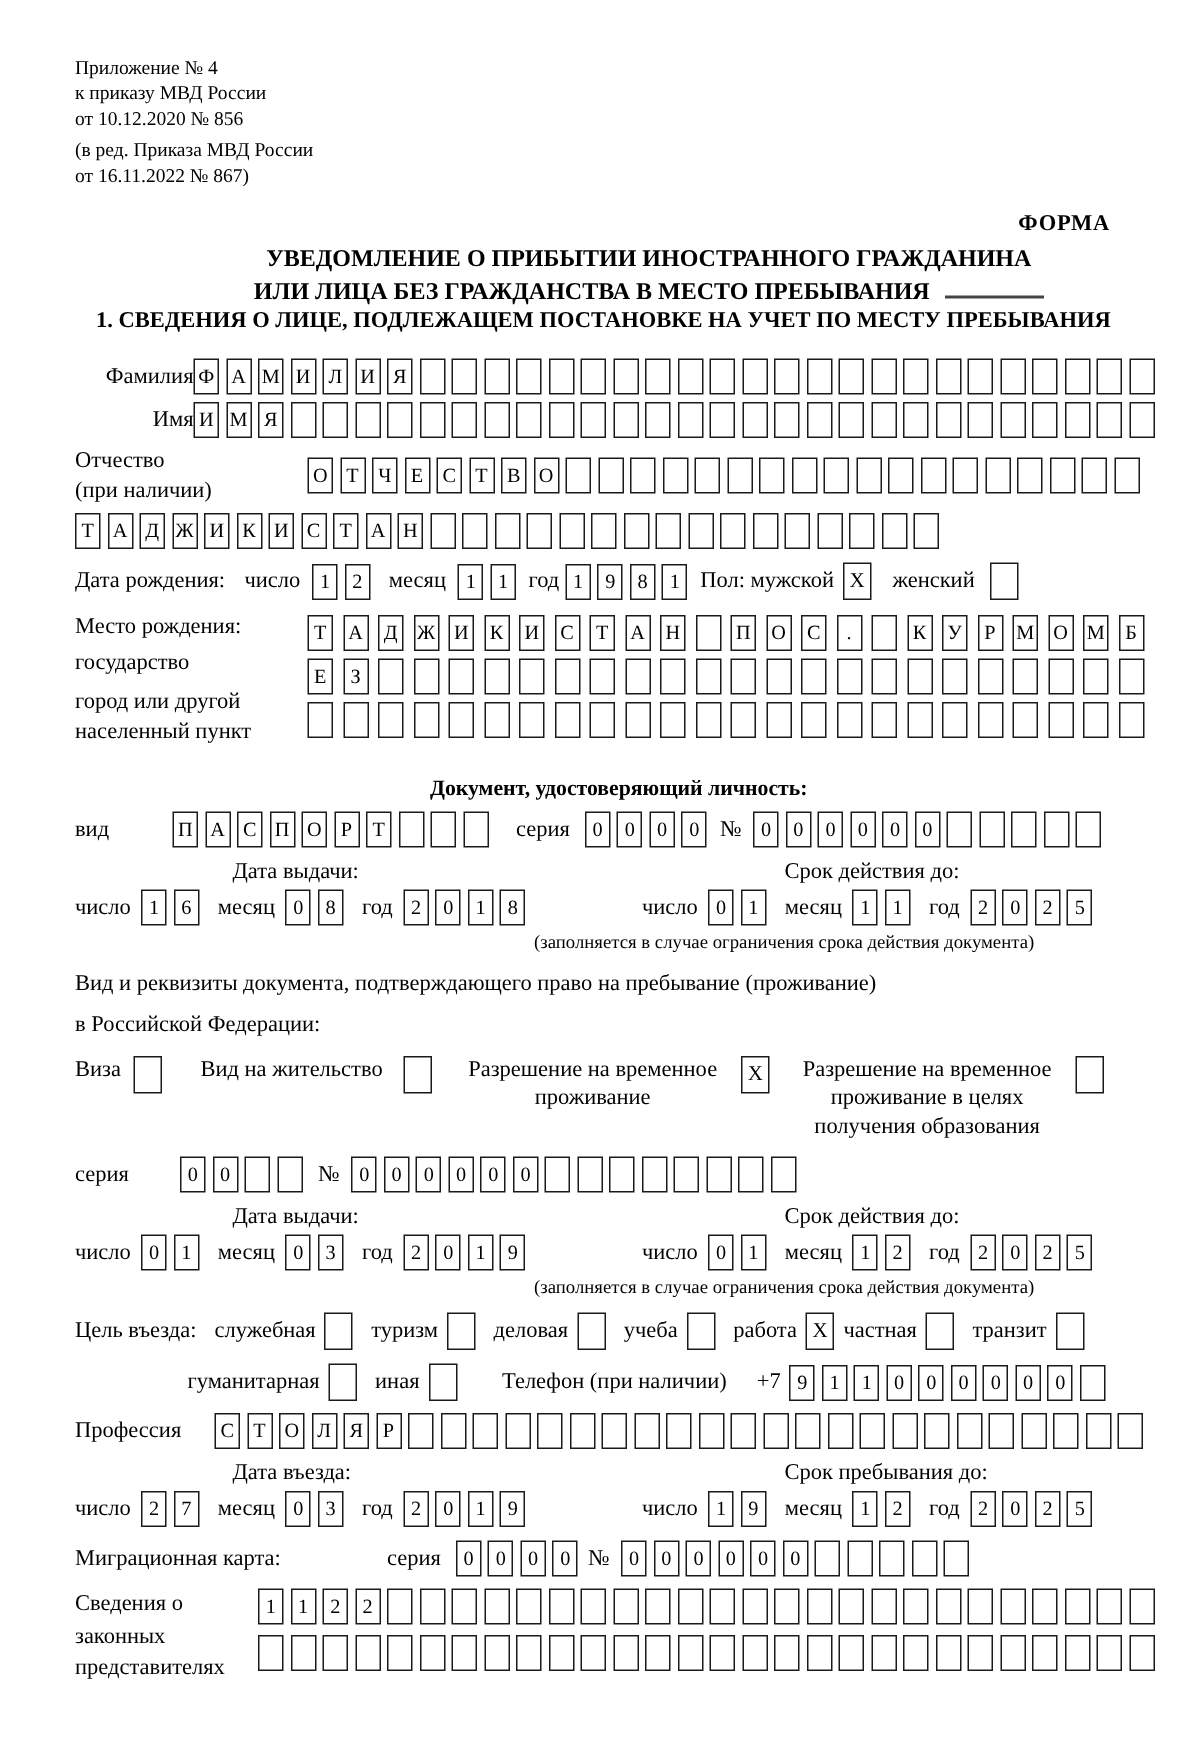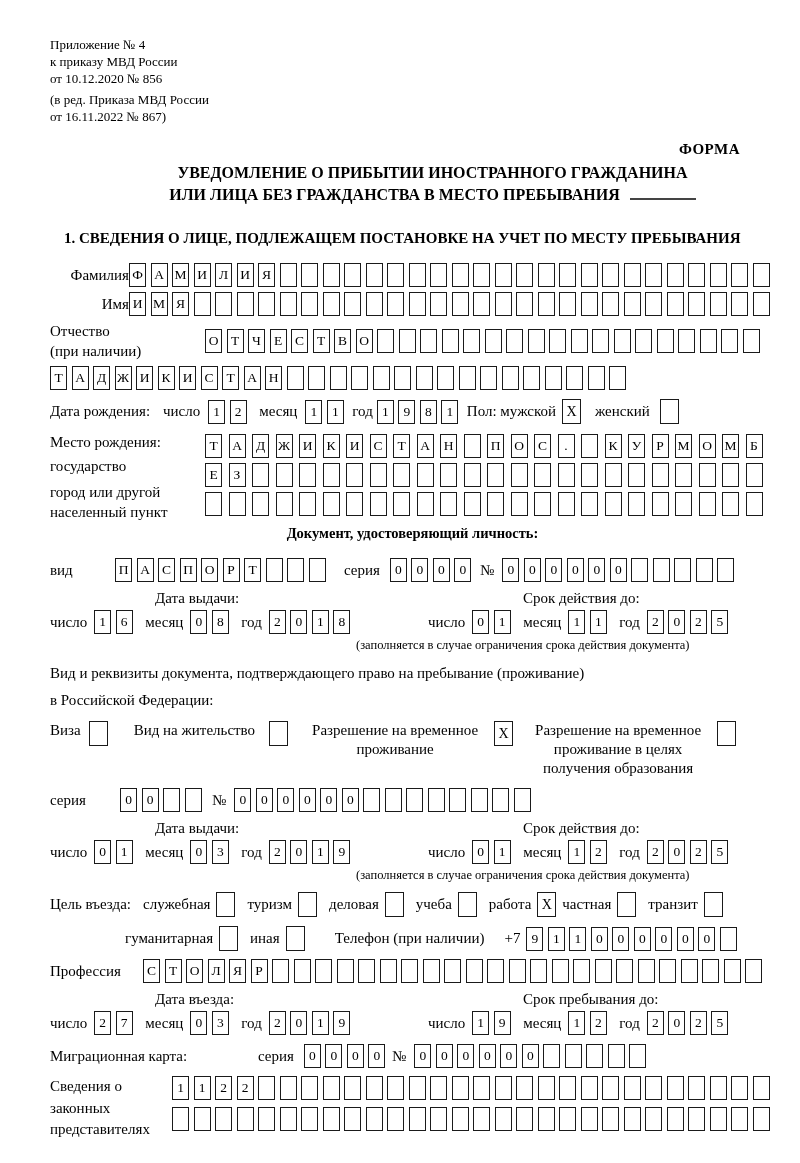--- a/index.html
+++ b/index.html
@@ -11,21 +11,21 @@
   }
   .page { width:800px; height:1163px; padding: 36px 25px 10px 50px; overflow:hidden; }
 
   .appendix { font-size: 13px; line-height: 17px; white-space: nowrap; }
   .appendix .rev { margin-top: 4px; }
   .forma { text-align: right; padding-right: 35px; font-weight: bold; font-size: 15px; margin-top: 16px; letter-spacing: .5px; }
 
   .title { text-align: center; padding-left: 40px; font-weight: bold; font-size: 16px; line-height: 22px; margin-top: 4px; }
   .blank-line { display:inline-block; width: 66px; border-bottom: 2.5px solid #444; height: 12px; margin-left: 10px; }
 
-  .sec-heading { margin-top: 24px; margin-left: 14px; font-weight: bold; font-size: 15px; }
+  .sec-heading { margin-left: 14px; font-weight: bold; font-size: 15px; }
 
   .frow { display: flex; align-items: center; margin-top: 5px; }
   .frow.top { align-items: center; }
   .lbl { font-size: 15px; flex: none; }
   .lbl2 { font-size: 15px; line-height: 20px; }
   .cells { display: flex; flex-wrap: nowrap; flex: none; }
   .cell {
     flex: none; width: 17px; height: 24px; margin-right: 4.5px;
     border: 1.6px solid #1a1a1a; display: inline-flex;
     align-items: center; justify-content: center;
@@ -35,21 +35,21 @@
   .cb {
     flex: none; width: 19px; height: 25px; border: 1.6px solid #1a1a1a;
     display: inline-flex; align-items: center; justify-content: center;
     font-size: 14px; background:#fff;
   }
 
   .w80 { width: 79px; text-align: right; }
   .labelcol { flex: none; }
   .boxrows .cells { margin-bottom: 5px; }
 
-  .center-bold { text-align: center; font-weight: bold; font-size: 14.5px; margin-top: 3px; }
+  .center-bold { text-align: center; font-weight: bold; font-size: 14.5px; margin-top: 20px; }
 
   .dg { display: flex; align-items: center; }
   .dg .lbl { margin-right: 7px; }
   .dg .cells { margin-right: 8px; }
 
   .datepair { display: flex; margin-top: 8px; align-items: flex-start; }
   .dp-col-l { width: 378px; flex: none; }
   .dp-head { font-size: 15px; padding-left: 105px; margin-bottom: 3px; white-space: nowrap; }
   .dp-col-r .dp-head { padding-left: 95px; }
   .dp-note { font-size: 12.5px; margin-top: 4px; margin-left: -72px; white-space: nowrap; }
@@ -340,21 +340,21 @@
           <span class="cell"></span>
           <span class="cell"></span>
           <span class="cell"></span>
           <span class="cell"></span>
         </div>
     </span>
   </div>
 
   <div class="center-bold">Документ, удостоверяющий личность:</div>
 
-  <div class="frow" style="margin-top:16px">
+  <div class="frow" style="margin-top:6px">
     <span class="lbl" style="width:65px">вид</span>
     <span class="cells">
         <span class="cell">П</span>
         <span class="cell">А</span>
         <span class="cell">С</span>
         <span class="cell">П</span>
         <span class="cell">О</span>
         <span class="cell">Р</span>
         <span class="cell">Т</span>
         <span class="cell"></span>

